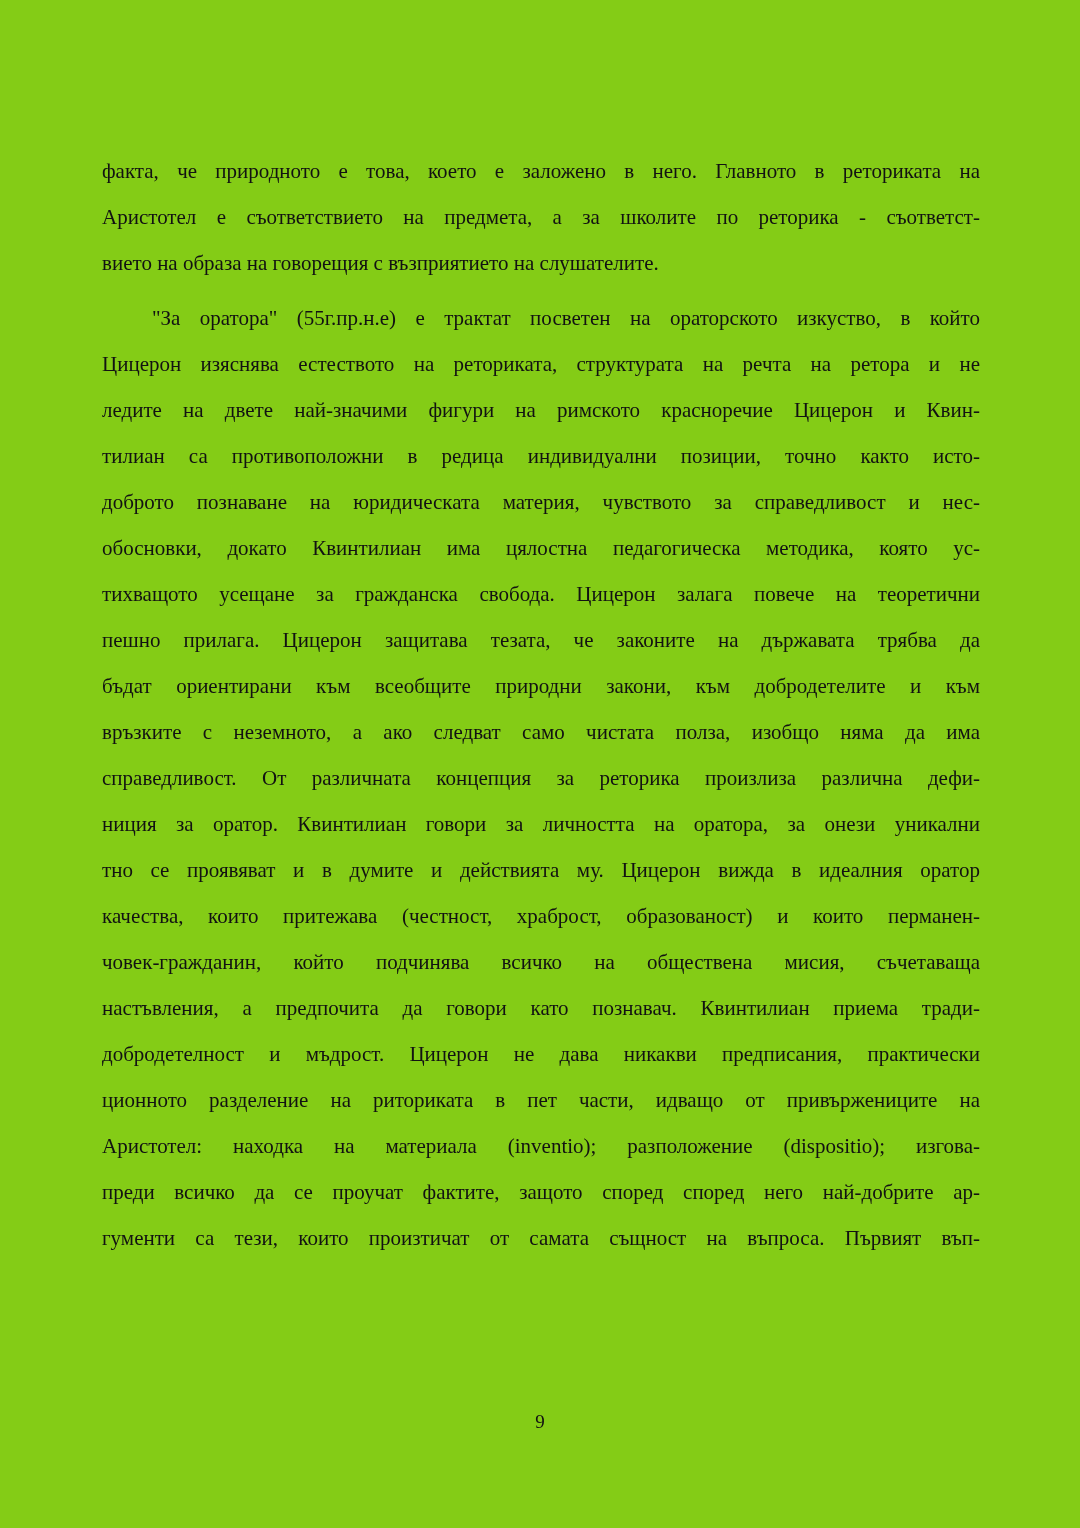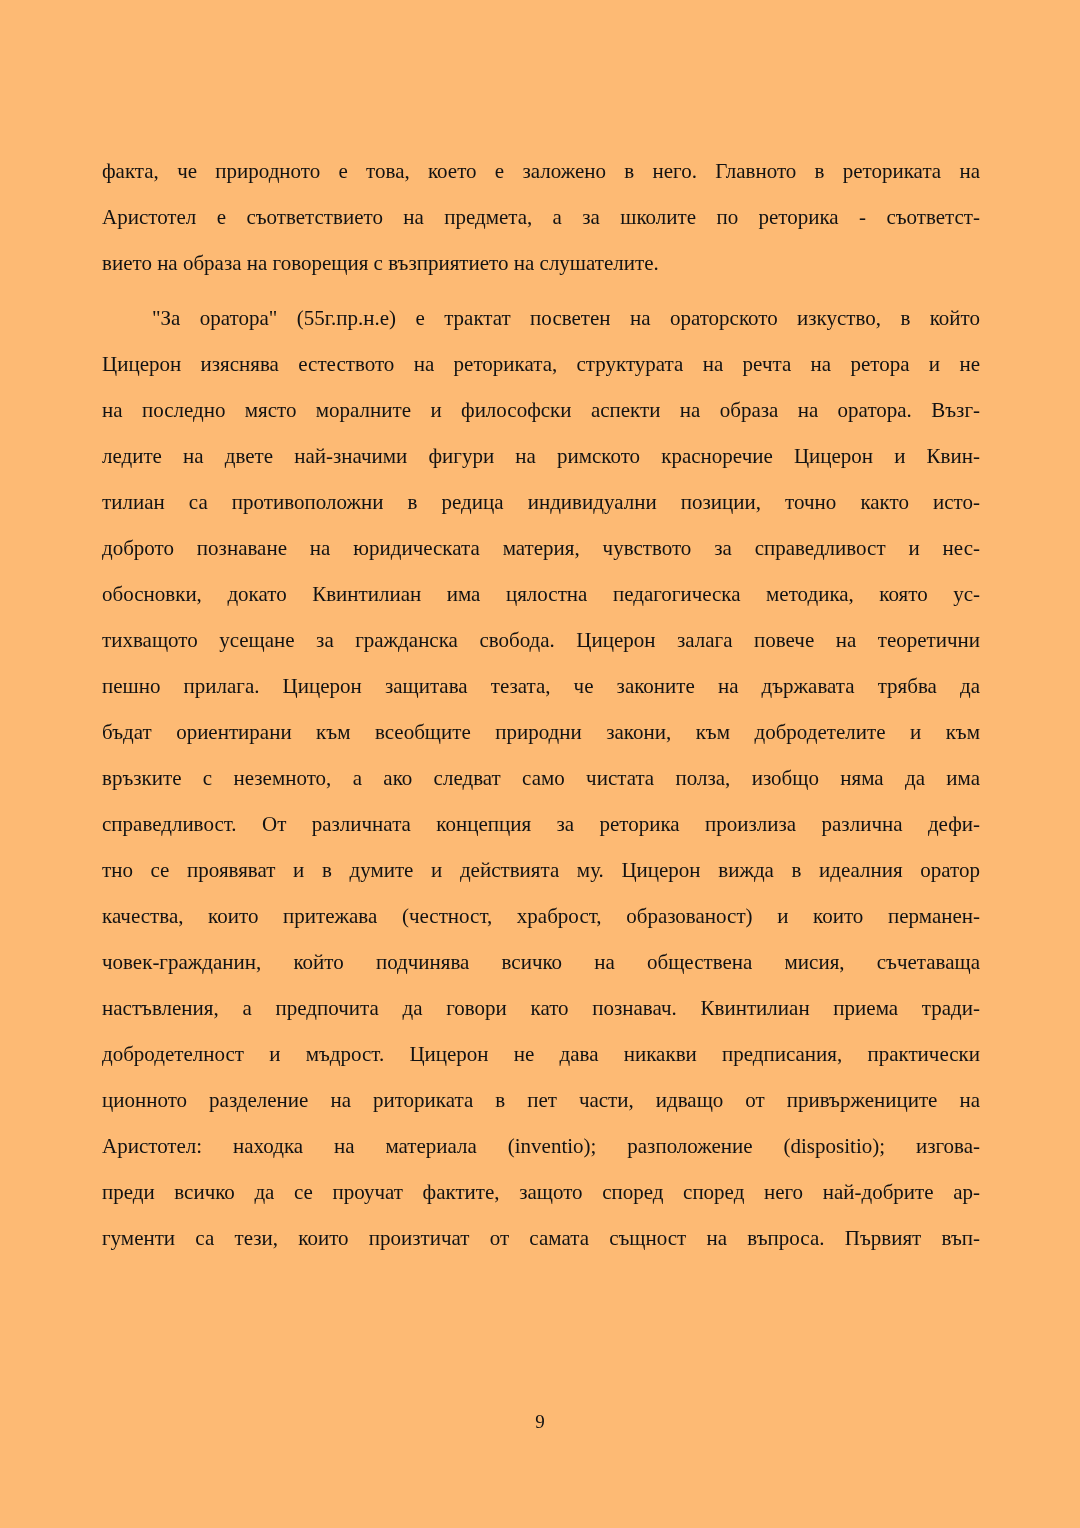--- a/index.html
+++ b/index.html
@@ -4,21 +4,21 @@
 <style>
   html, body {
     margin: 0;
     padding: 0;
     background: #ffffff;
   }
   .page {
     position: relative;
     width: 1080px;
     height: 1528px;
-    background: #fdba74;
+    background: #84cc16;
     font-family: "Liberation Serif", "DejaVu Serif", serif;
     color: #121212;
     overflow: hidden;
   }
   .text-body {
     position: absolute;
     left: 102px;
     width: 878px;
     top: 148px;
     font-size: 21px;
@@ -62,30 +62,30 @@
 
     <div class="para">
       <div class="line">факта, че природното е това, което е заложено в него. Главното в реториката на</div>
       <div class="line">Аристотел е съответствието на предмета, а за школите по реторика - съответст-</div>
       <div class="line final">вието на образа на говорещия с възприятието на слушателите.</div>
     </div>
 
     <div class="para">
       <div class="line indent">"За оратора" (55г.пр.н.е) е трактат посветен на ораторското изкуство, в който</div>
       <div class="line">Цицерон изяснява естеството на реториката, структурата на речта на ретора и не</div>
-      <div class="line">на последно място моралните и философски аспекти на образа на оратора. Възг-</div>
       <div class="line">ледите на двете най-значими фигури на римското красноречие Цицерон и Квин-</div>
       <div class="line">тилиан са противоположни в редица индивидуални позиции, точно както исто-</div>
       <div class="line">доброто познаване на юридическата материя, чувството за справедливост и нес-</div>
       <div class="line">обосновки, докато Квинтилиан има цялостна педагогическа методика, която ус-</div>
       <div class="line">тихващото усещане за гражданска свобода. Цицерон залага повече на теоретични</div>
       <div class="line">пешно прилага. Цицерон защитава тезата, че законите на държавата трябва да</div>
       <div class="line">бъдат ориентирани към всеобщите природни закони, към добродетелите и към</div>
       <div class="line">връзките с неземното, а ако следват само чистата полза, изобщо няма да има</div>
       <div class="line">справедливост. От различната концепция за реторика произлиза различна дефи-</div>
+      <div class="line">ниция за оратор. Квинтилиан говори за личността на оратора, за онези уникални</div>
       <div class="line">тно се проявяват и в думите и действията му. Цицерон вижда в идеалния оратор</div>
       <div class="line">качества, които притежава (честност, храброст, образованост) и които перманен-</div>
       <div class="line">човек-гражданин, който подчинява всичко на обществена мисия, съчетаваща</div>
       <div class="line">настъвления, а предпочита да говори като познавач. Квинтилиан приема тради-</div>
       <div class="line">добродетелност и мъдрост. Цицерон не дава никакви предписания, практически</div>
       <div class="line">ционното разделение на риториката в пет части, идващо от привържениците на</div>
       <div class="line">Аристотел: находка на материала (inventio); разположение (dispositio); изгова-</div>
       <div class="line">преди всичко да се проучат фактите, защото според според него най-добрите ар-</div>
       <div class="line">гументи са тези, които произтичат от самата същност на въпроса. Първият въп-</div>
     </div>

